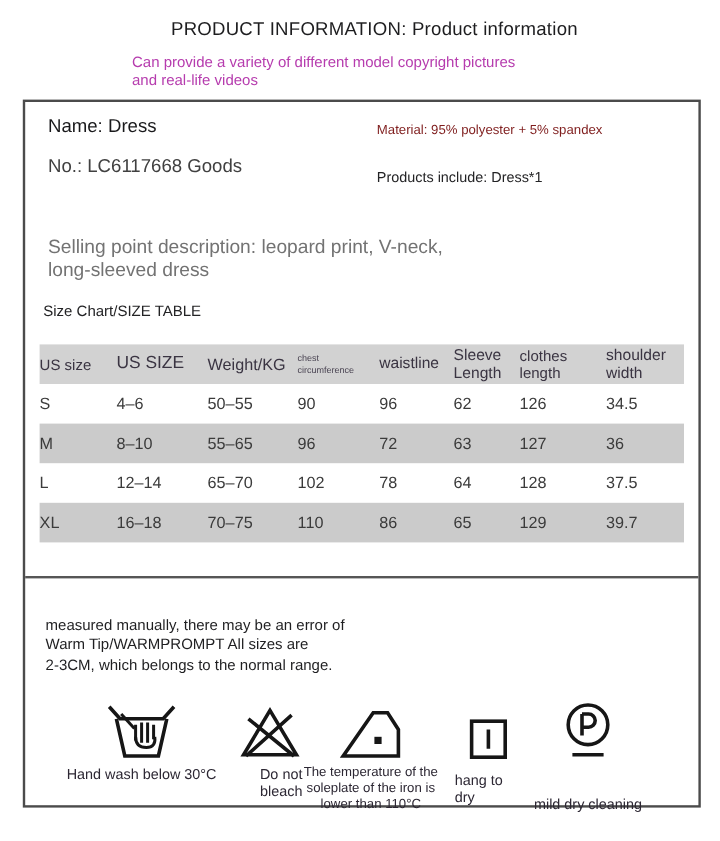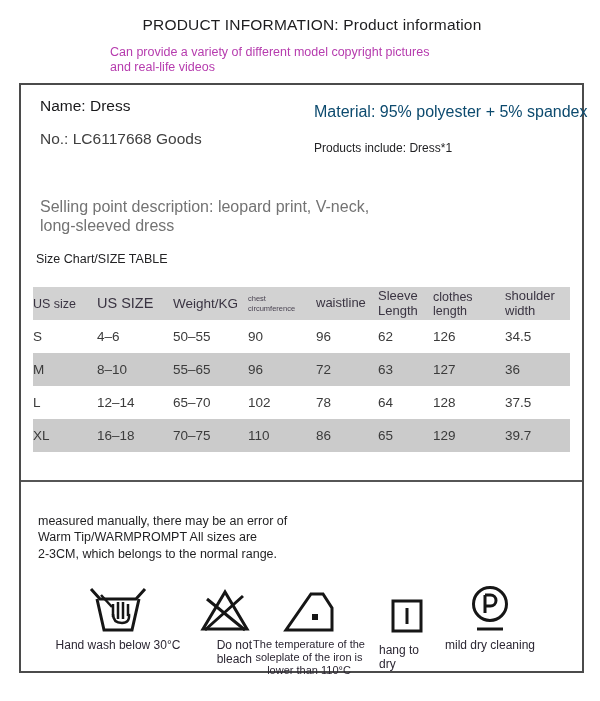--- a/index.html
+++ b/index.html
@@ -10,21 +10,21 @@
 
   .title{left:12px;top:16px;width:100%;text-align:center;font-size:15.5px;
          color:#1d1d1f;letter-spacing:.2px;}
   .subtitle{left:110px;top:45px;width:372px;font-size:12.5px;line-height:1.18;
             color:#b63cae;}
 
   .frame{left:19px;top:83px;width:565px;height:590px;box-sizing:border-box;
          border:2px solid #4b4b4b;background:#fff;}
 
   .name-line{left:40px;top:97px;font-size:15.5px;color:#19191b;}
-  .material-line{left:314px;top:103px;font-size:16px;color:#0c4a6e;}
+  .material-line{left:314px;top:103px;font-size:11px;color:#7f1d1d;}
   .no-line{left:40px;top:130px;font-size:15.5px;color:#404040;}
   .includes-line{left:314px;top:141px;font-size:12px;color:#232325;}
   .selling{left:40px;top:197px;width:400px;font-size:16px;line-height:1.2;color:#737373;}
   .chart-title{left:36px;top:252px;font-size:12.5px;color:#232325;}
 
   .size-table{left:33px;top:287px;width:537px;}
   .t-row{display:grid;grid-template-columns:64px 76px 75px 68px 62px 55px 72px 65px;
          height:33px;align-items:center;text-align:left;font-size:13.5px;color:#3b3b3b;}
   .t-head{background:#d2d2d2;color:#3a3442;line-height:1.12;}
   .t-row.alt{background:#cbcbcb;}
@@ -46,21 +46,21 @@
   .care-icon{height:47px;display:flex;align-items:flex-end;justify-content:center;}
   .care-label{margin-top:5px;font-size:12px;line-height:1.18;color:#2c2733;text-align:center;}
   .care0{left:30px;width:176px;}
   .care1{left:198px;width:54px;}
   .care1 .care-label{text-align:right;}
   .care2{left:246px;width:126px;}
   .care2 .care-label{font-size:11px;}
   .care3{left:379px;width:56px;}
   .care3 .care-label{text-align:left;}
   .care3 .care-icon{padding-bottom:5px;}
-  .care4{left:430px;width:120px;}
+  .care4{left:430px;width:120px;gap:25px;}
   .care svg{display:block;}
   .care svg *{stroke:#161616;fill:none;stroke-width:3;}
   .care svg .fill{fill:#161616;stroke:none;}
   .care svg .thin{stroke-width:2.5;}
 </style>
 </head>
 <body>
 
 <div class="page">
 

